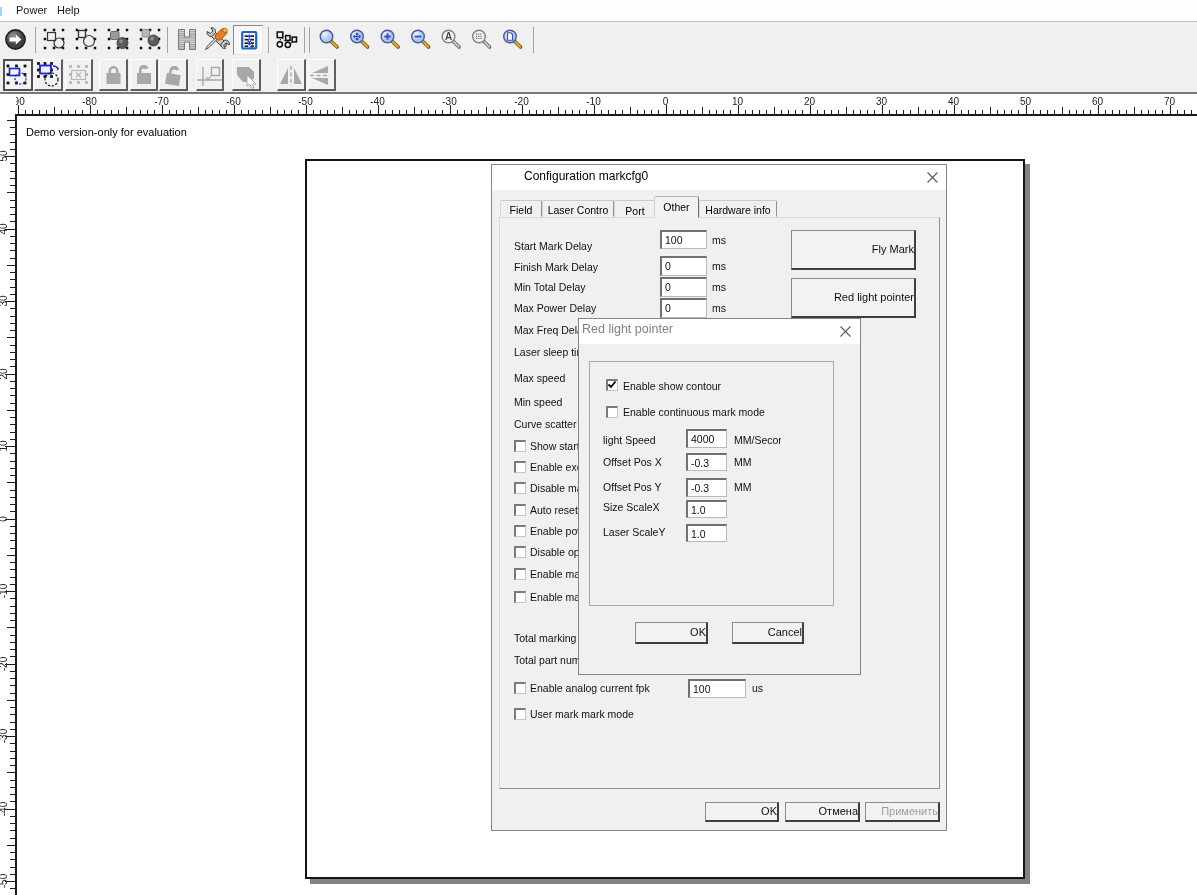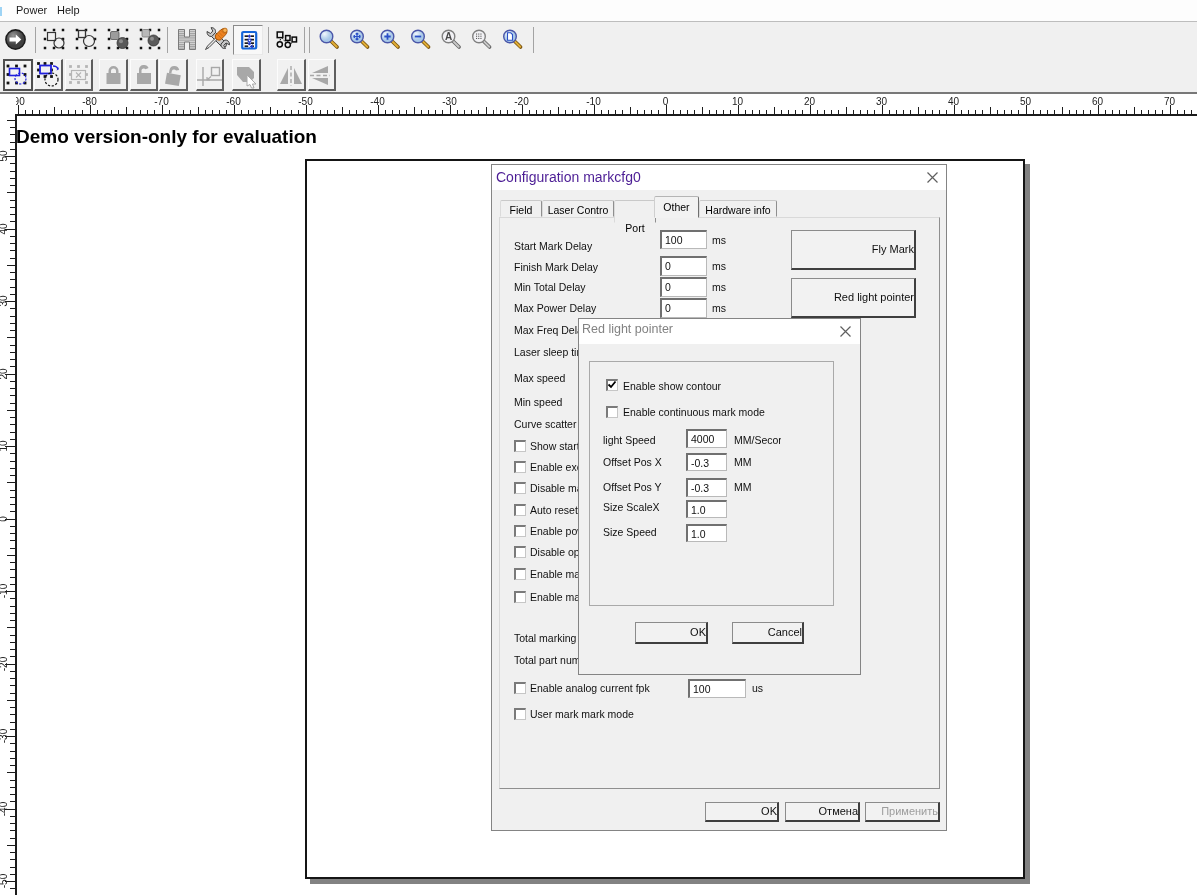--- a/index.html
+++ b/index.html
@@ -562,35 +562,35 @@
     <div class="abs" style="left:-16px;top:491.0px;width:40px;height:12px;text-align:center;font-size:10px;color:#222;transform:rotate(-90deg)">-10</div>
     <div class="abs" style="left:-16px;top:418.5px;width:40px;height:12px;text-align:center;font-size:10px;color:#222;transform:rotate(-90deg)">0</div>
     <div class="abs" style="left:-16px;top:346.0px;width:40px;height:12px;text-align:center;font-size:10px;color:#222;transform:rotate(-90deg)">10</div>
     <div class="abs" style="left:-16px;top:273.5px;width:40px;height:12px;text-align:center;font-size:10px;color:#222;transform:rotate(-90deg)">20</div>
     <div class="abs" style="left:-16px;top:201.0px;width:40px;height:12px;text-align:center;font-size:10px;color:#222;transform:rotate(-90deg)">30</div>
     <div class="abs" style="left:-16px;top:128.5px;width:40px;height:12px;text-align:center;font-size:10px;color:#222;transform:rotate(-90deg)">40</div>
     <div class="abs" style="left:-16px;top:56.0px;width:40px;height:12px;text-align:center;font-size:10px;color:#222;transform:rotate(-90deg)">50</div>
   </div>
 <div class="abs" style="left:15px;top:114px;width:2px;height:781px;background:#1c1c1c;z-index:2"></div>
 
-<div class="abs" style="left:16px;top:126px;font-size:19px;font-weight:bold;color:#000">Demo version-only for evaluation</div>
+<div class="abs" style="left:26px;top:126px;font-size:11px;font-weight:normal;color:#000">Demo version-only for evaluation</div>
 
 <div class="abs" style="left:305px;top:159px;width:720px;height:720px;background:#fff;border:2px solid #151515;box-shadow:5px 5px 0 0 #828282"></div>
 
 <div class="abs" style="left:491px;top:164px;width:456px;height:667px;background:#f0f0f0;border:1px solid #848484;z-index:5"></div>
 <div class="abs" style="left:492px;top:165px;width:454px;height:25px;background:#fff;z-index:5"></div>
-<div class="abs" style="left:496px;top:169px;font-size:14px;color:#4c1d95;z-index:5">Configuration markcfg0</div>
+<div class="abs" style="left:524px;top:169px;font-size:12px;color:#000000;z-index:5">Configuration markcfg0</div>
 <svg class="abs" style="left:927px;top:172px;z-index:5" width="11" height="11">
     <path d="M0.5,0.5 L10.5,10.5 M10.5,0.5 L0.5,10.5" stroke="#5f5f5f" stroke-width="1.2"></path>
   </svg>
 <div id="dlg1" class="abs" style="left:0;top:0;z-index:5">
     <div class="abs" style="left:499px;top:217px;width:441px;height:572px;border:1px solid;border-color:#d9d9d9 #8f8f8f #8f8f8f #d9d9d9;background:#f0f0f0"></div>
     <div class="abs" style="left:500px;top:200px;width:42px;height:17px;border:1px solid;border-color:#c9c9c9 #8f8f8f #f0f0f0 #dadada;border-radius:2px 2px 0 0;background:#f0f0f0;text-align:center;font-size:10.5px;padding-top:3px">Field</div>
     <div class="abs" style="left:542px;top:200px;width:72px;height:17px;border:1px solid;border-color:#c9c9c9 #8f8f8f #f0f0f0 #dadada;border-radius:2px 2px 0 0;background:#f0f0f0;text-align:center;font-size:10.5px;padding-top:3px">Laser Contro</div>
-    <div class="abs" style="left:614px;top:200px;width:42px;height:17px;border:1px solid;border-color:#c9c9c9 #8f8f8f #f0f0f0 #dadada;border-radius:2px 2px 0 0;background:#f0f0f0;text-align:center;font-size:10.5px;padding-top:21px">Port</div>
+    <div class="abs" style="left:614px;top:200px;width:42px;height:17px;border:1px solid;border-color:#c9c9c9 #8f8f8f #f0f0f0 #dadada;border-radius:2px 2px 0 0;background:#f0f0f0;text-align:center;font-size:10.5px;padding-top:4px">Port</div>
     <div class="abs" style="left:699px;top:200px;width:78px;height:17px;border:1px solid;border-color:#c9c9c9 #8f8f8f #f0f0f0 #dadada;border-radius:2px 2px 0 0;background:#f0f0f0;text-align:center;font-size:10.5px;padding-top:3px">Hardware info</div>
     <div class="abs" style="left:654px;top:196px;width:45px;height:22px;border:1px solid;border-color:#b5b5b5 #6f6f6f #f2f2f2 #cfcfcf;border-radius:2px 2px 0 0;background:#f2f2f2;text-align:center;font-size:10.5px;padding-top:4px">Other</div>
     <div class="lbl" style="left:514px;top:240px;font-size:10.5px">Start Mark Delay</div>
     <div class="inp" style="left:660px;top:229.5px;width:47px;height:19.5px">100</div>
     <div class="lbl" style="left:712px;top:233.5px;font-size:10.5px">ms</div>
     <div class="lbl" style="left:514px;top:261px;font-size:10.5px">Finish Mark Delay</div>
     <div class="inp" style="left:660px;top:256px;width:47px;height:19.5px">0</div>
     <div class="lbl" style="left:712px;top:260px;font-size:10.5px">ms</div>
     <div class="lbl" style="left:514px;top:281px;font-size:10.5px">Min Total Delay</div>
     <div class="inp" style="left:660px;top:277px;width:47px;height:19.5px">0</div>
@@ -653,17 +653,17 @@
     <div class="inp" style="left:686px;top:429px;width:41px;height:18.5px">4000</div>
     <div class="lbl" style="left:734px;top:434px;width:47px;overflow:hidden">MM/Second</div>
     <div class="lbl" style="left:603px;top:455.5px">Offset Pos X</div>
     <div class="inp" style="left:686px;top:452.5px;width:41px;height:18.5px">-0.3</div>
     <div class="lbl" style="left:734px;top:455.5px;width:40px;overflow:hidden">MM</div>
     <div class="lbl" style="left:603px;top:481px">Offset Pos Y</div>
     <div class="inp" style="left:686px;top:478px;width:41px;height:18.5px">-0.3</div>
     <div class="lbl" style="left:734px;top:481px;width:40px;overflow:hidden">MM</div>
     <div class="lbl" style="left:603px;top:501px">Size ScaleX</div>
     <div class="inp" style="left:686px;top:499.5px;width:41px;height:18.5px">1.0</div>
-    <div class="lbl" style="left:603px;top:525.5px">Size Speed</div>
+    <div class="lbl" style="left:603px;top:525.5px">Laser ScaleY</div>
     <div class="inp" style="left:686px;top:523.5px;width:41px;height:18.5px">1.0</div>
     <div class="btn3d" style="left:635px;top:621.5px;width:73px;height:22px;line-height:19px">OK</div>
     <div class="btn3d" style="left:732px;top:621.5px;width:72px;height:22px;line-height:19px">Cancel</div>
   </div>
 
 </body></html>

